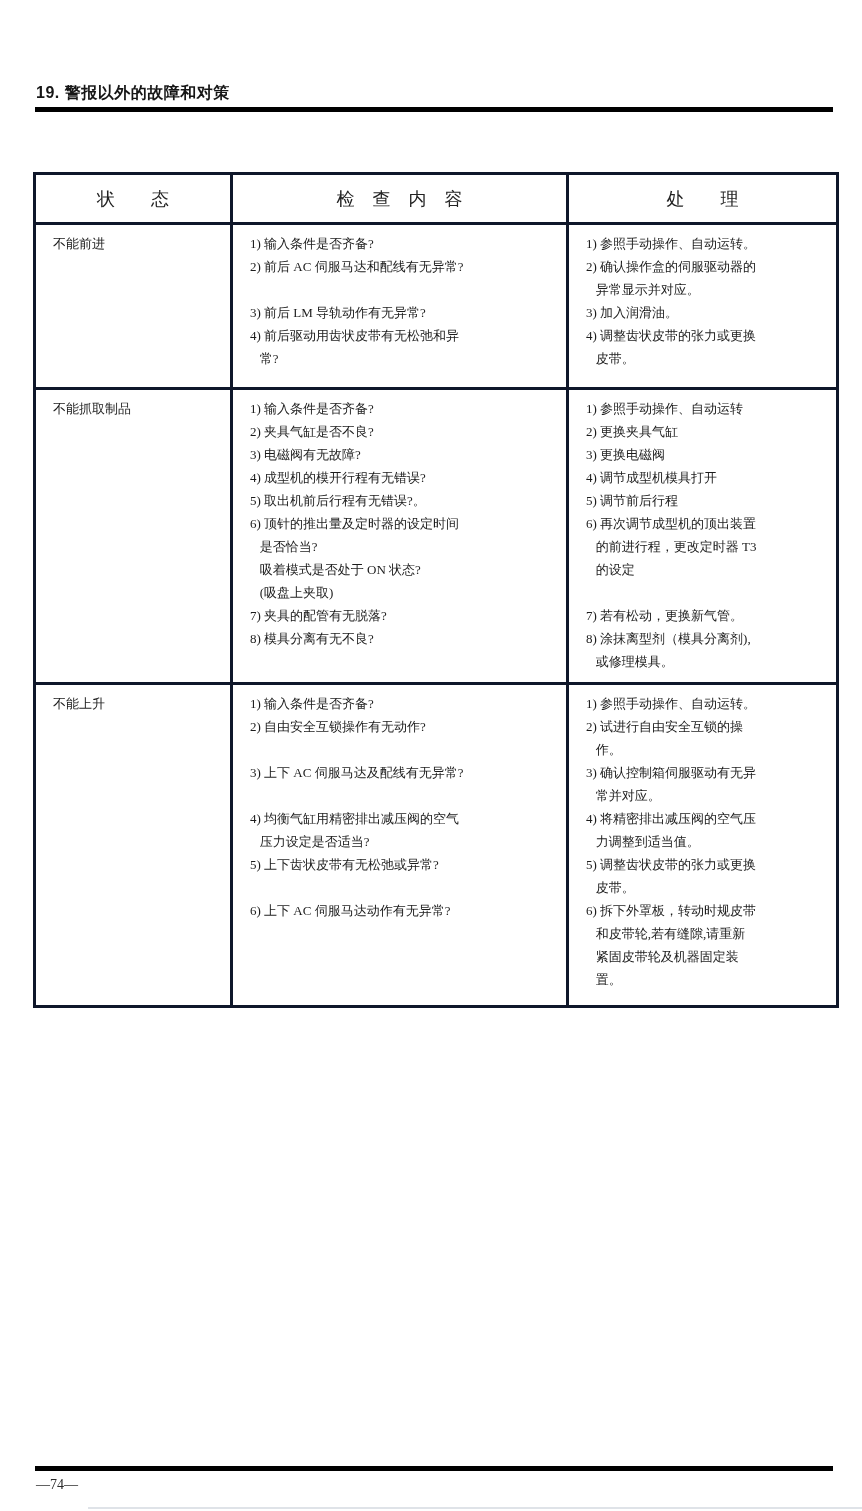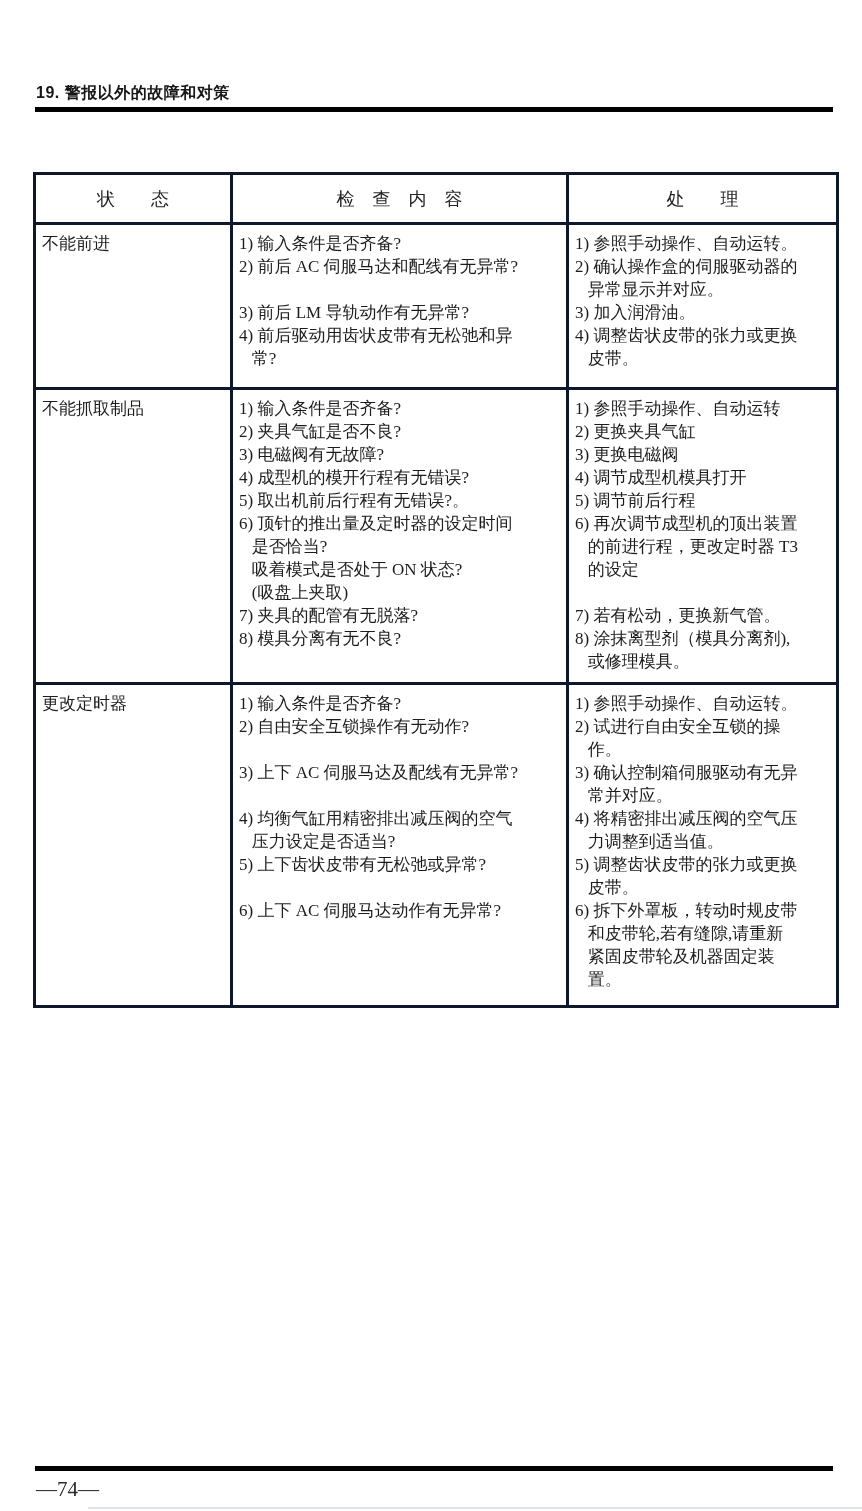--- a/index.html
+++ b/index.html
@@ -49,42 +49,42 @@
   }
   .trouble-table th {
     height: 50px;
     vertical-align: middle;
     text-align: center;
     font-weight: normal;
     font-size: 18px;
     color: #222222;
   }
   .trouble-table td {
-    padding: 7px 4px 7px 6px;
-    font-size: 17px;
+    padding: 7px 4px 7px 17px;
+    font-size: 13px;
     line-height: 23px;
   }
   td.cell-text { white-space: pre-wrap; }
   tr.r1 { height: 165px; }
   tr.r2 { height: 295px; }
   tr.r3 { height: 158px; }
   tr.r4 { height: 323px; }
   .footer-rule {
     position: absolute;
     left: 35px;
     top: 1466px;
     width: 798px;
     height: 5px;
     background: #000000;
   }
   .page-number {
     position: absolute;
     left: 36px;
     top: 1477px;
-    font-size: 21px;
+    font-size: 14px;
     color: #2a2a2a;
   }
   .bottom-edge-line {
     position: absolute;
     left: 88px;
     top: 1507px;
     width: 774px;
     height: 2px;
     background: #dfe3e8;
   }
@@ -147,21 +147,21 @@
 5) 调节前后行程
 6) 再次调节成型机的顶出装置
    的前进行程，更改定时器 T3
    的设定
 
 7) 若有松动，更换新气管。
 8) 涂抹离型剂（模具分离剂),
    或修理模具。</td>
       </tr>
       <tr class="r4">
-        <td class="cell-text">更改定时器</td>
+        <td class="cell-text">不能上升</td>
         <td class="cell-text">1) 输入条件是否齐备?
 2) 自由安全互锁操作有无动作?
 
 3) 上下 AC 伺服马达及配线有无异常?
 
 4) 均衡气缸用精密排出减压阀的空气
    压力设定是否适当?
 5) 上下齿状皮带有无松弛或异常?
 
 6) 上下 AC 伺服马达动作有无异常?</td>

